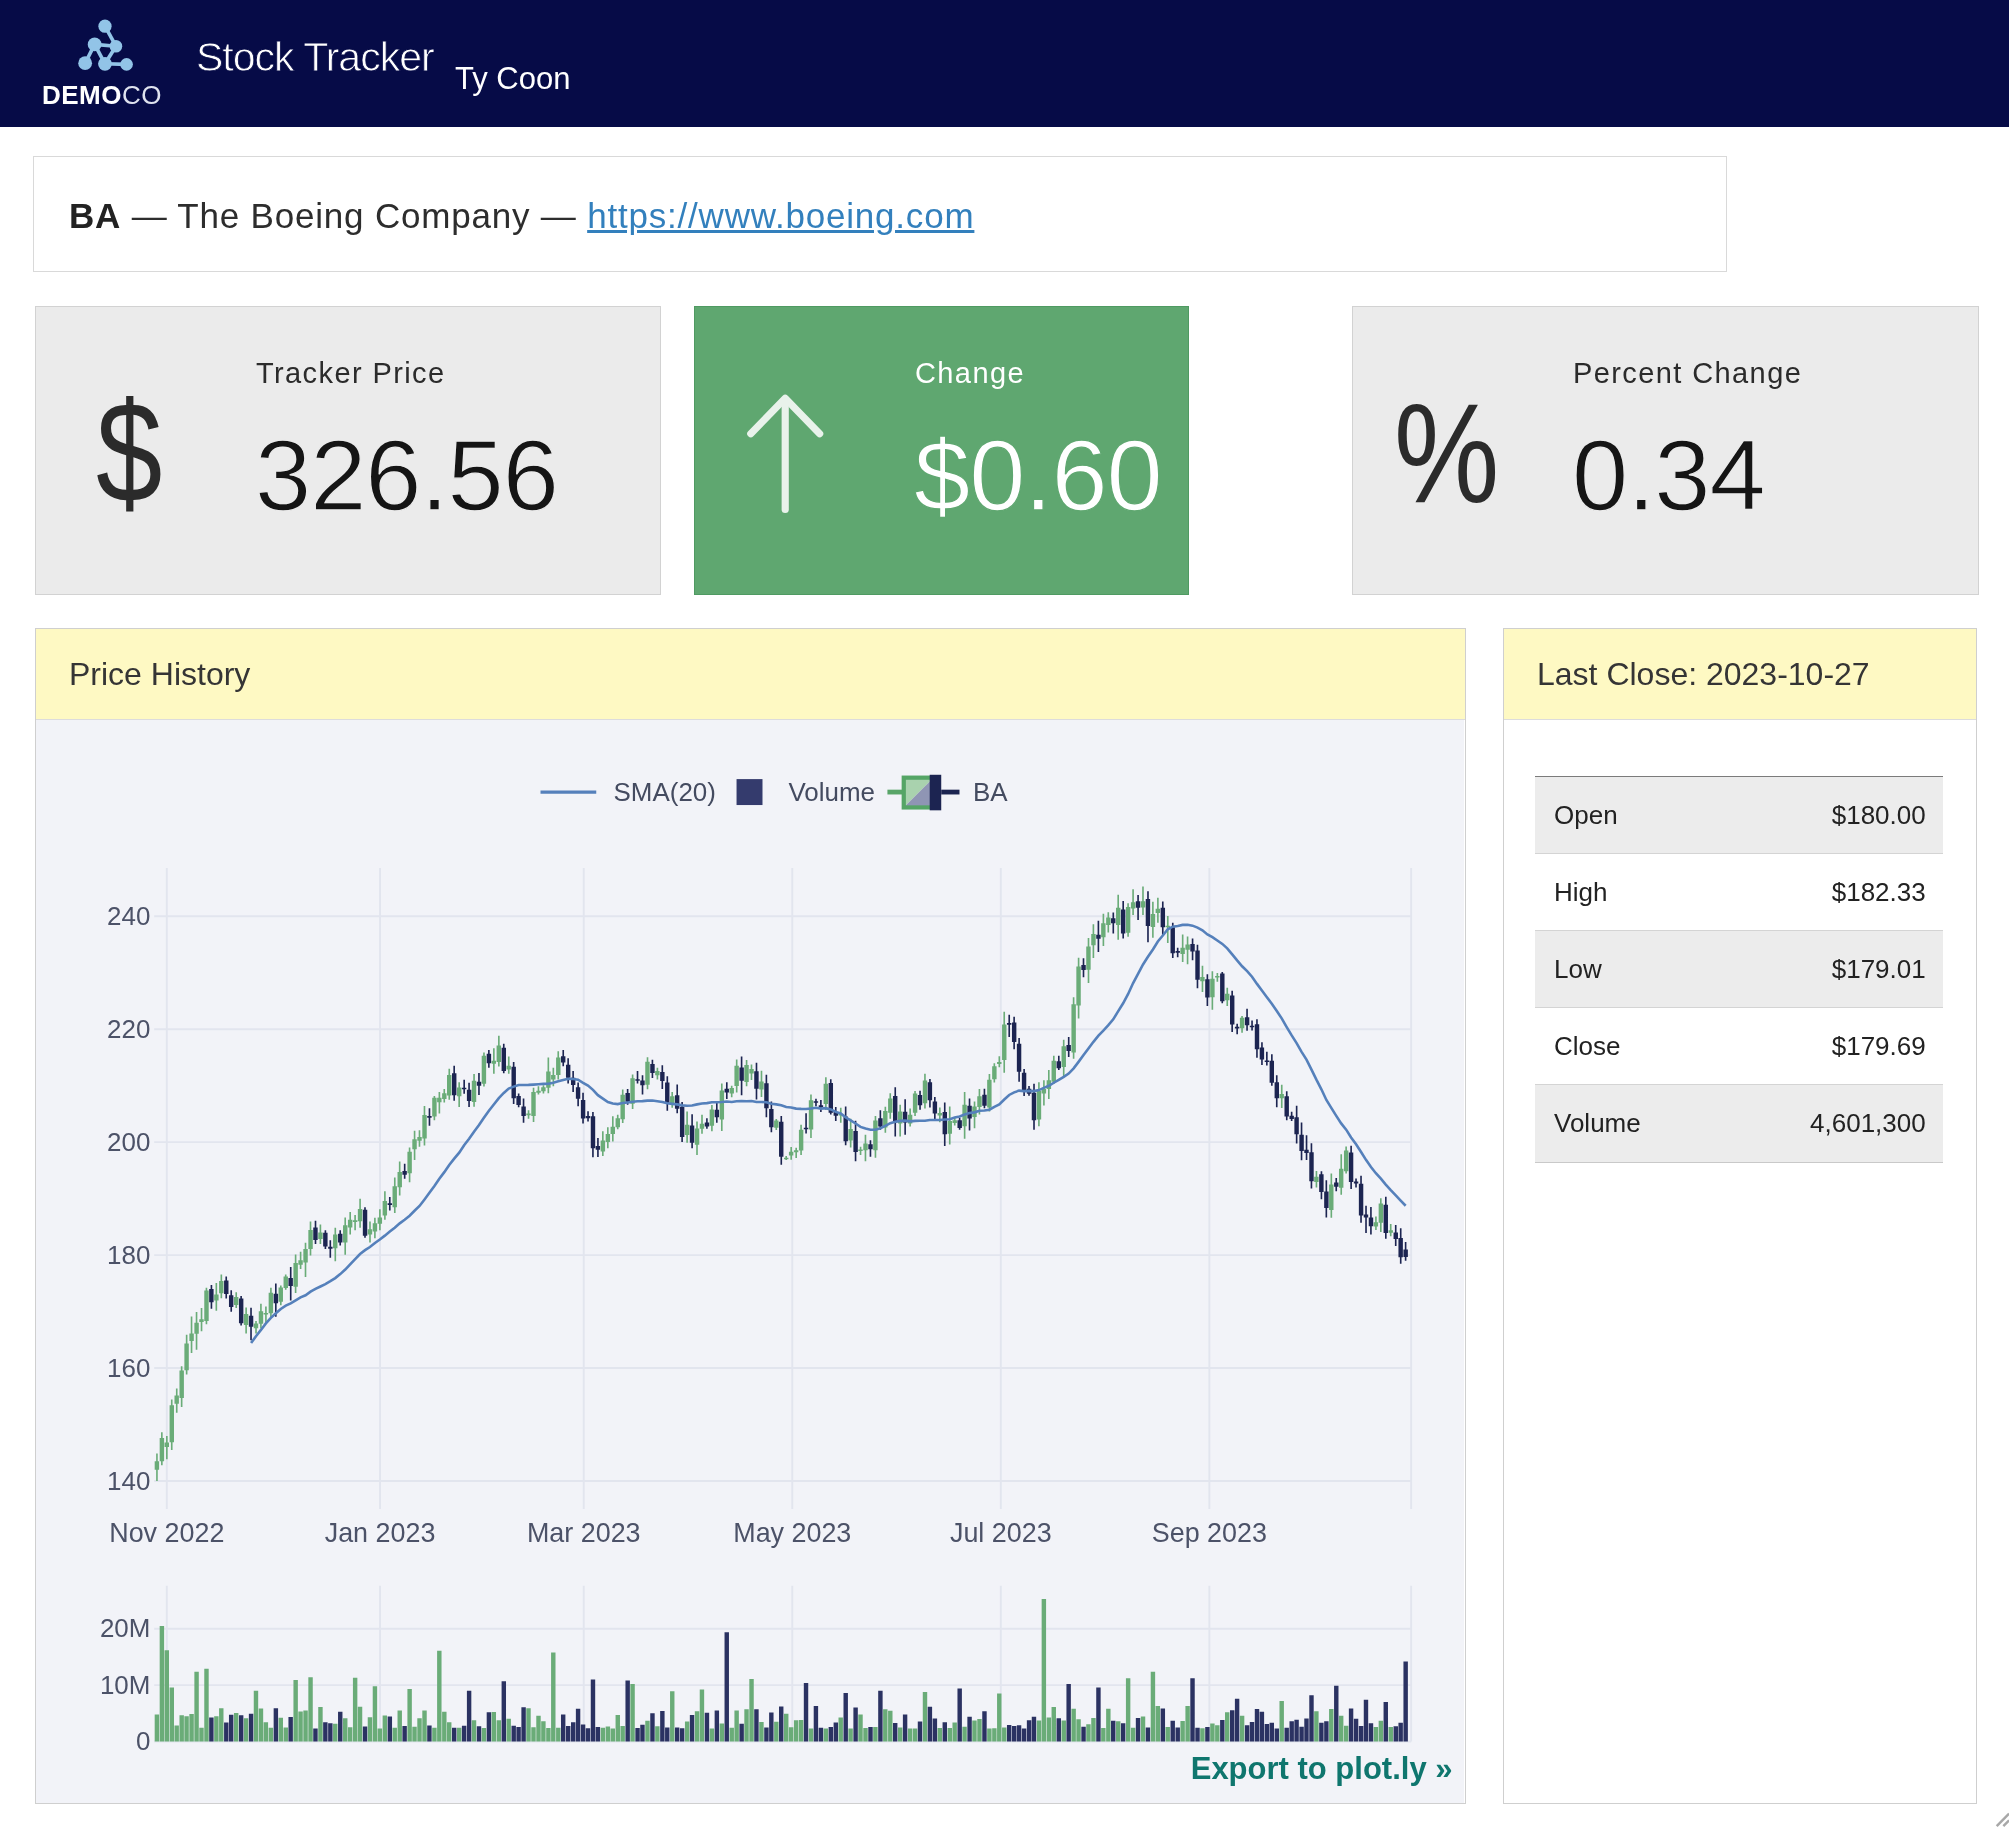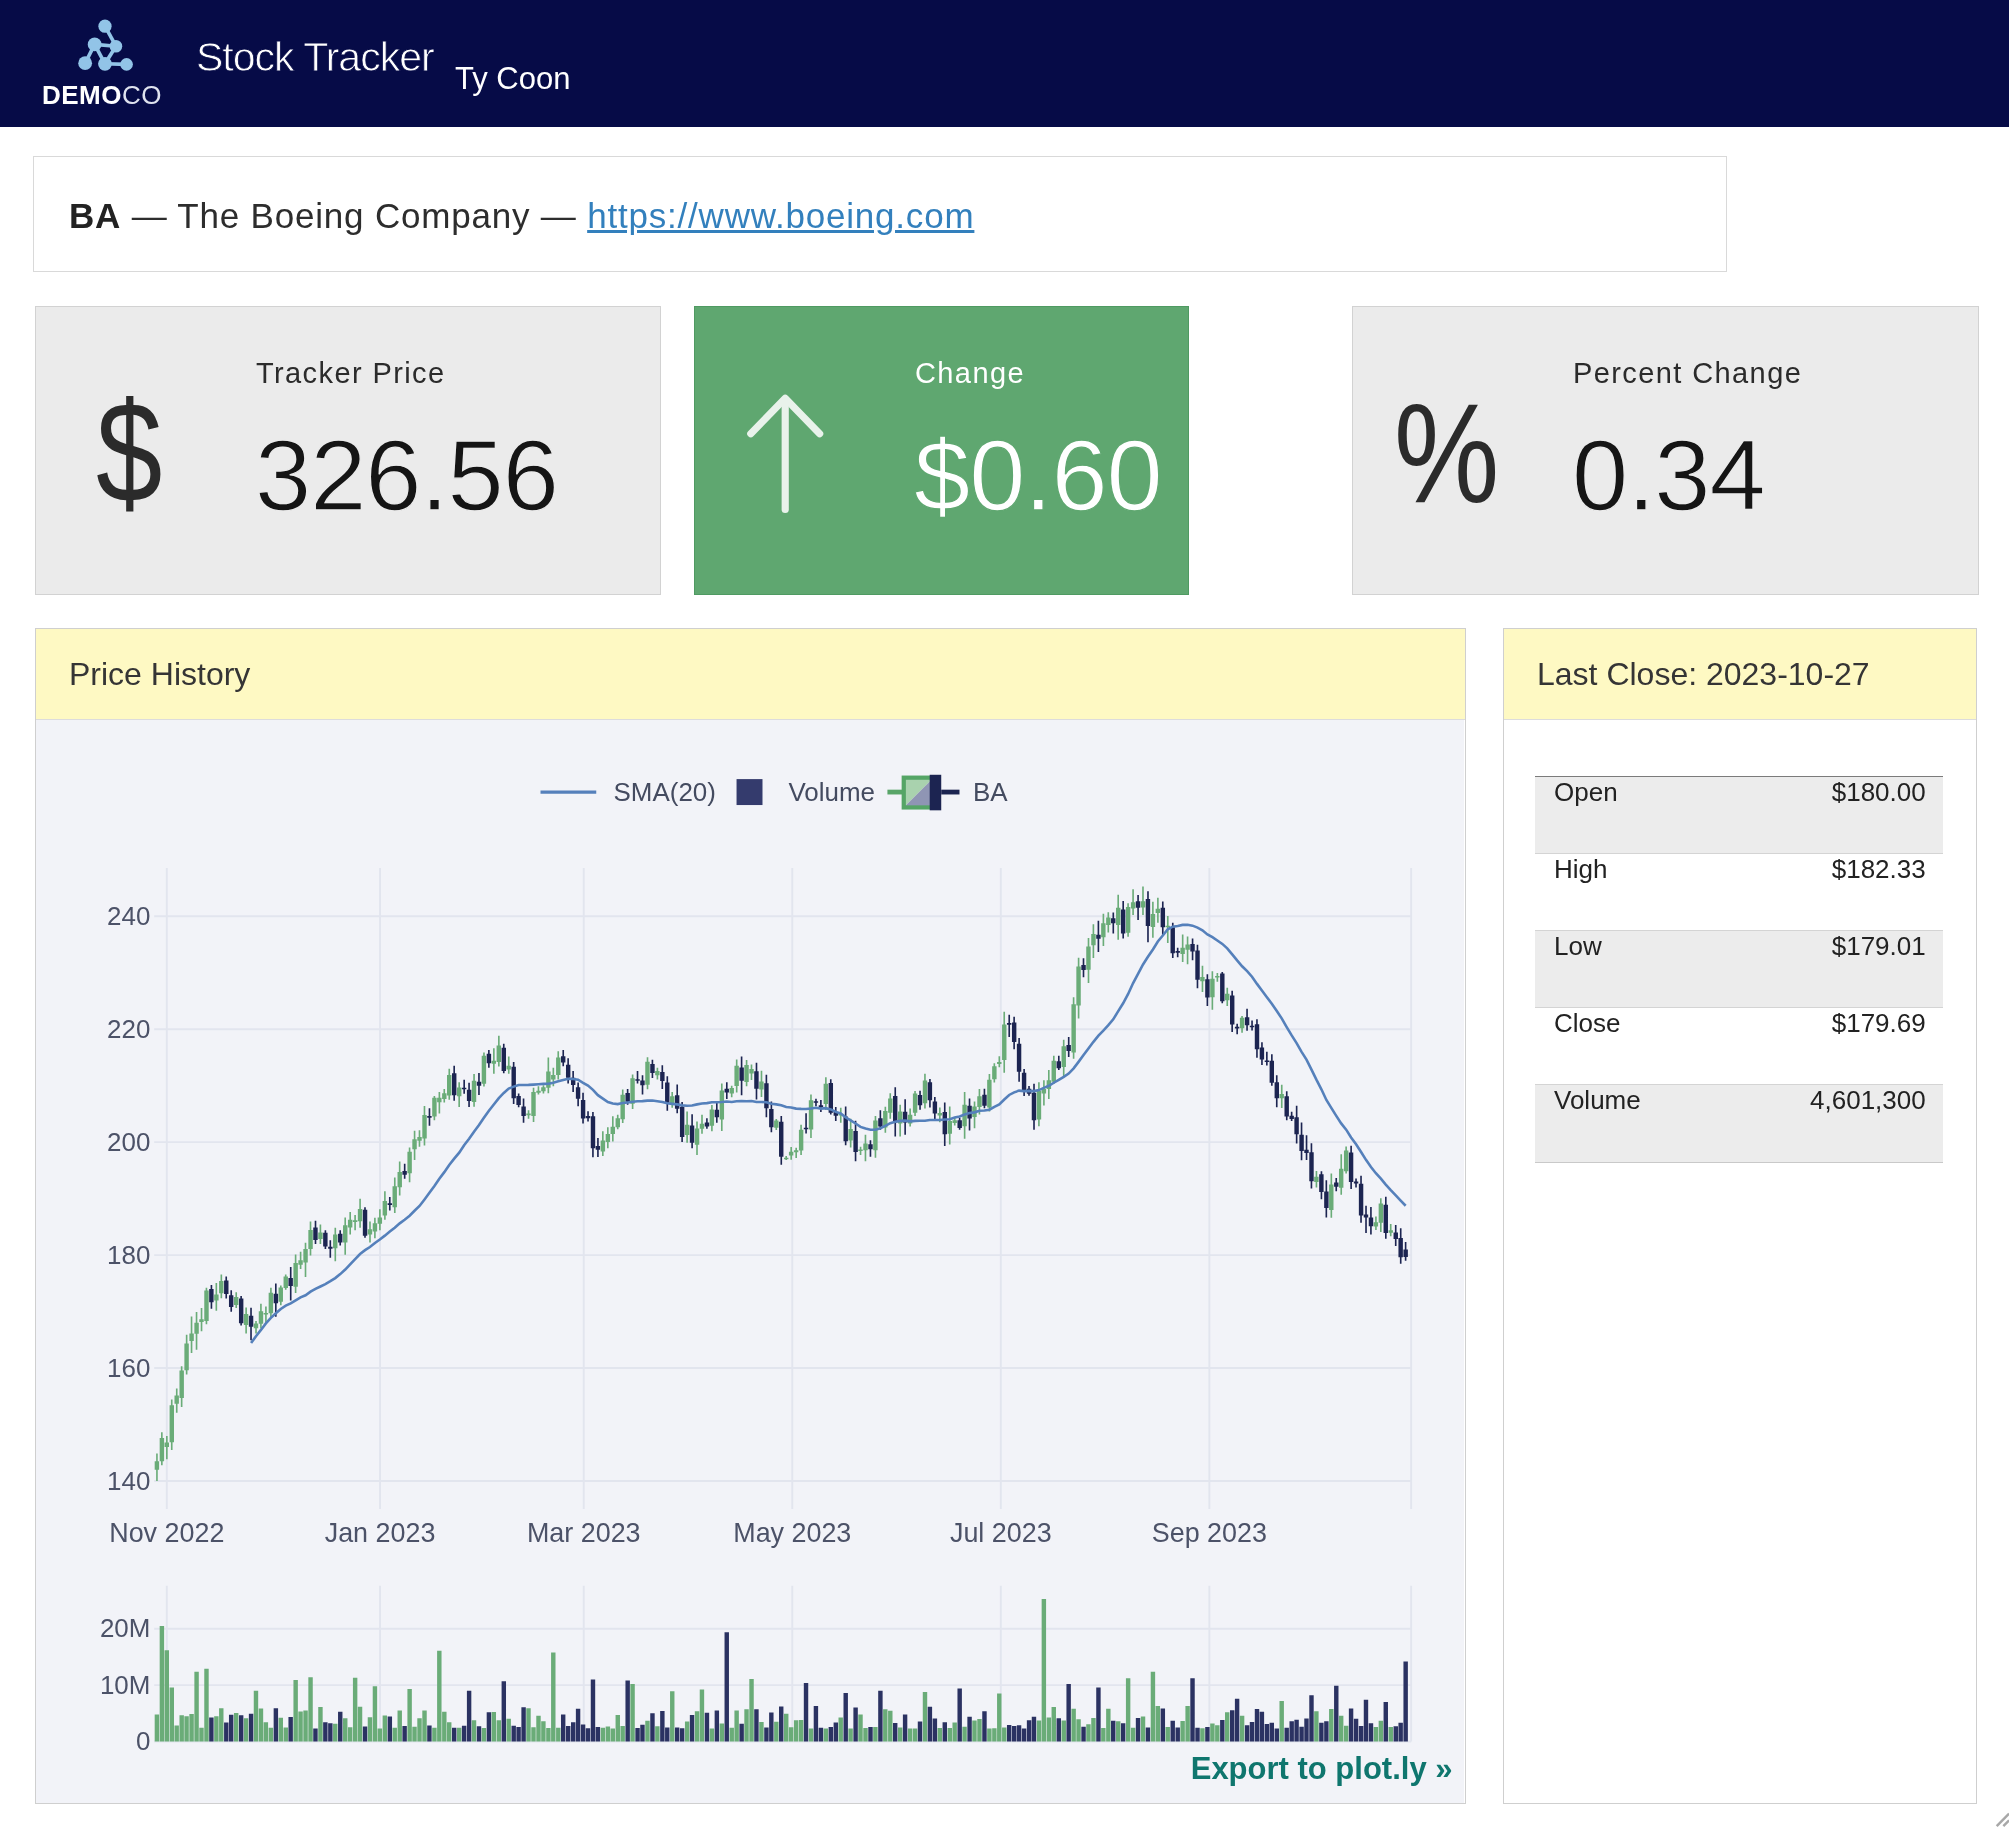--- a/index.html
+++ b/index.html
@@ -24,21 +24,21 @@
 .icod{position:absolute;left:60px;top:75px;font-size:142px;line-height:1;color:#2b2b2b;transform:scaleX(0.84);transform-origin:left top;}
 .icop{position:absolute;left:41px;top:76px;font-size:141px;line-height:1;color:#2b2b2b;transform:scaleX(0.84);transform-origin:left top;}
 .panel{top:628px;height:1176px;border:1.9px solid #cfcfcf;background:#fff;}
 #pl{left:35px;width:1431px;}
 #pr{left:1503px;width:474px;}
 .phead{position:absolute;left:0;top:0;width:100%;height:91px;background:#fef9c3;border-bottom:1px solid #dcdcdc;}
 .phead span{position:absolute;left:33px;top:29px;font-size:32px;color:#353535;line-height:1;white-space:nowrap;}
 #chart{position:absolute;left:0;top:91px;width:1428px;height:1083px;background:#f2f3f8;}
 #exp{position:absolute;right:12.5px;bottom:19px;font-size:31px;font-weight:700;color:#0f766e;line-height:1;}
 #tbl{position:absolute;left:31px;top:147px;width:408px;border-top:1.9px solid #7b7b7b;border-bottom:1px solid #c9c9c9;}
-.trow{height:77px;display:flex;justify-content:space-between;font-size:26px;color:#222;border-bottom:1px solid #d4d4d4;padding:0 17.3px 0 19px;}
+.trow{height:77px;display:flex;align-items:center;justify-content:space-between;font-size:26px;color:#222;border-bottom:1px solid #d4d4d4;padding:0 17.3px 0 19px;}
 .trow:last-child{border-bottom:none;}
 .alt{background:#ececec;}
 </style></head>
 <body>
 <div class="abs" id="hdr">
 <svg width="96" height="69" viewBox="0 0 100 72" xmlns="http://www.w3.org/2000/svg" style="position:absolute;left:66;top:8">
 <g stroke="#92c4e7" stroke-width="3.8" fill="none">
 <line x1="40.6" y1="19" x2="52" y2="39.9"></line>
 <line x1="29.8" y1="38" x2="52" y2="39.9"></line>
 <line x1="29.8" y1="38" x2="19.9" y2="57.6"></line>

